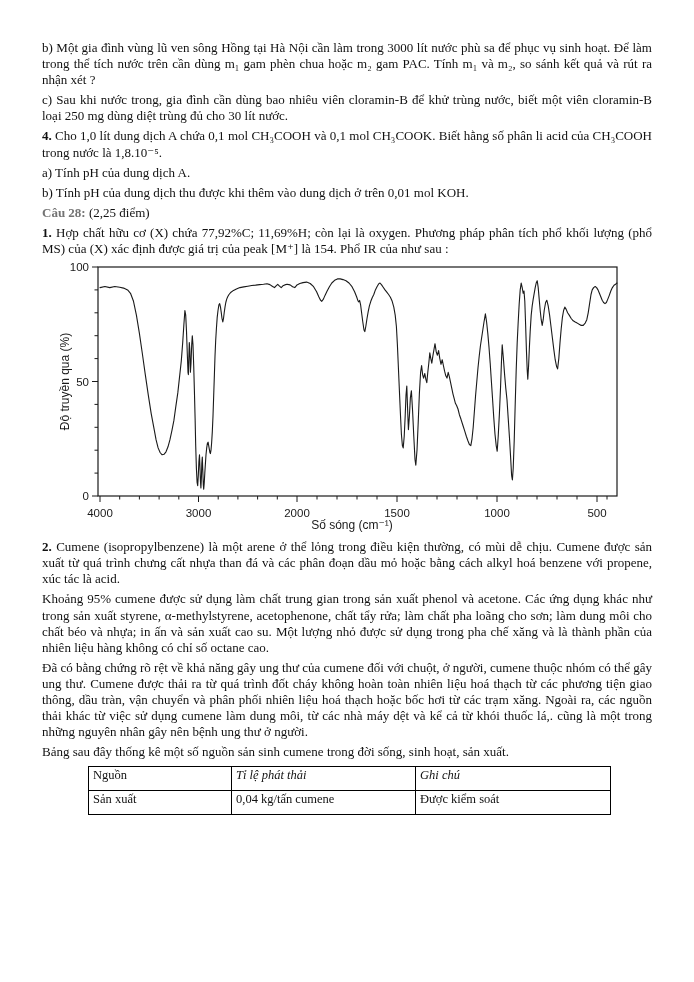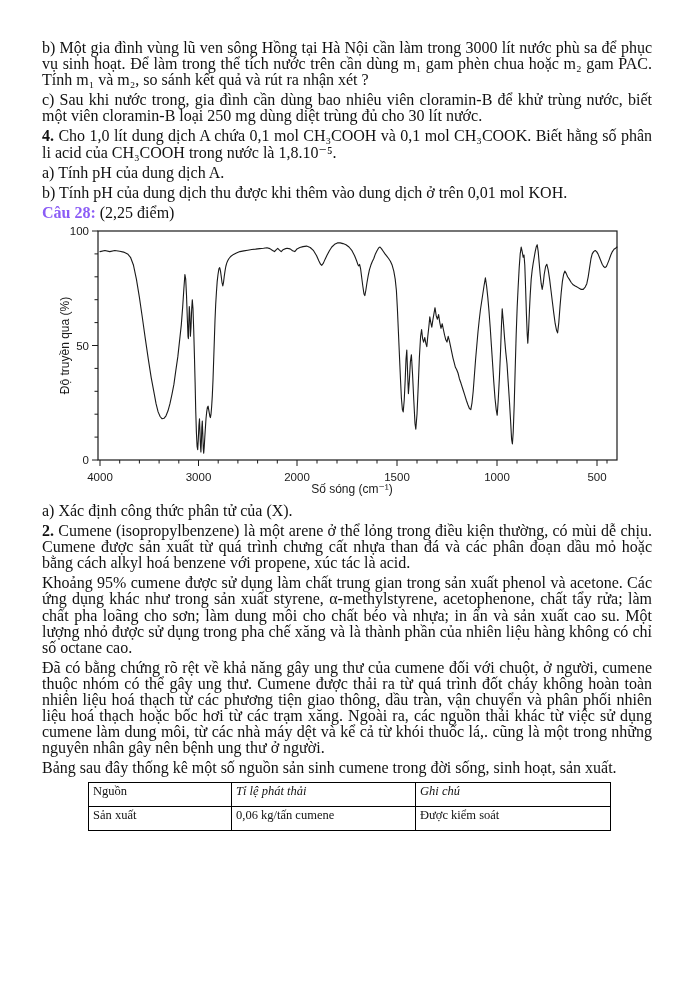--- a/index.html
+++ b/index.html
@@ -1,41 +1,42 @@
 <!DOCTYPE html>
 <html><head>
 <meta charset="utf-8">
 <style>
   html,body{margin:0;padding:0;background:#ffffff;}
   body{width:694px;height:982px;overflow:hidden;
        font-family:"Liberation Serif","DejaVu Serif",serif;
        color:#111;}
   .page{box-sizing:border-box;width:694px;height:982px;padding:40px 42px 20px 42px;}
-  p.doc{margin:0 0 4px 0;font-size:16px;line-height:16.1px;text-align:justify;}
+  p.doc{margin:0 0 4px 0;font-size:13px;line-height:16.1px;text-align:justify;}
   p.doc .lead-bold{font-weight:bold;}
   p.doc .lead-blue{font-weight:bold;}
   .chart-block{position:relative;width:610px;height:272px;margin:6px 0 4px 0;}
   .chart-block svg{position:absolute;left:-42px;top:0;}
   table.src{border-collapse:collapse;margin:6px 0 0 46px;
             font-size:12.5px;line-height:15px;}
   table.src th,table.src td{border:1px solid #000;font-weight:normal;text-align:left;
             padding:0 4px 6px 4px;height:17px;vertical-align:middle;}
   .col1{width:134px;} .col2{width:175px;font-style:italic;} .col3{width:186px;font-style:italic;}
 </style>
 </head>
 <body>
 
 <div class="page">
 
   <p class="doc"><span>b) Một gia đình vùng lũ ven sông Hồng tại Hà Nội cần làm trong 3000 lít nước phù sa để phục vụ sinh hoạt. Để làm trong thể tích nước trên cần dùng m₁ gam phèn chua hoặc m₂ gam PAC. Tính m₁ và m₂, so sánh kết quả và rút ra nhận xét ?</span></p>
   <p class="doc"><span>c) Sau khi nước trong, gia đình cần dùng bao nhiêu viên cloramin-B để khử trùng nước, biết một viên cloramin-B loại 250 mg dùng diệt trùng đủ cho 30 lít nước.</span></p>
   <p class="doc"><span class="lead-bold">4.</span> <span>Cho 1,0 lít dung dịch A chứa 0,1 mol CH₃COOH và 0,1 mol CH₃COOK. Biết hằng số phân li acid của CH₃COOH trong nước là 1,8.10⁻⁵.</span></p>
   <p class="doc"><span>a) Tính pH của dung dịch A.</span></p>
   <p class="doc"><span>b) Tính pH của dung dịch thu được khi thêm vào dung dịch ở trên 0,01 mol KOH.</span></p>
-  <p class="doc"><span class="lead-blue" id="cau28-lead" style="color: #8b5cf6;">Câu 28:</span> <span>(2,25 điểm)</span></p>
+  <p class="doc"><span class="lead-blue" id="cau28-lead" style="color: #737373;">Câu 28:</span> <span>(2,25 điểm)</span></p>
+  <p class="doc"><span class="lead-bold">1.</span> <span>Hợp chất hữu cơ (X) chứa 77,92%C; 11,69%H; còn lại là oxygen. Phương pháp phân tích phổ khối lượng (phổ MS) của (X) xác định được giá trị của peak [M⁺] là 154. Phổ IR của như sau :</span></p>
 
   <div class="chart-block">
     <svg id="ir-chart-svg" width="694" height="272" viewBox="0 0 694 272" font-family="Liberation Sans, DejaVu Sans, sans-serif">
         <rect x="98" y="4" width="519" height="229" fill="none" stroke="#1a1a1a" stroke-width="1.2"></rect>
         <line x1="100" y1="233" x2="100" y2="239" stroke="#1a1a1a" stroke-width="1"></line>
         <text x="100" y="254" text-anchor="middle" font-size="11.5" fill="#1a1a1a">4000</text>
         <line x1="198.5" y1="233" x2="198.5" y2="239" stroke="#1a1a1a" stroke-width="1"></line>
         <text x="198.5" y="254" text-anchor="middle" font-size="11.5" fill="#1a1a1a">3000</text>
         <line x1="297" y1="233" x2="297" y2="239" stroke="#1a1a1a" stroke-width="1"></line>
         <text x="297" y="254" text-anchor="middle" font-size="11.5" fill="#1a1a1a">2000</text>
@@ -79,36 +80,35 @@
         <line x1="94.5" y1="95.6" x2="98" y2="95.6" stroke="#1a1a1a" stroke-width="1"></line>
         <line x1="94.5" y1="72.70000000000002" x2="98" y2="72.70000000000002" stroke="#1a1a1a" stroke-width="1"></line>
         <line x1="94.5" y1="49.79999999999998" x2="98" y2="49.79999999999998" stroke="#1a1a1a" stroke-width="1"></line>
         <line x1="94.5" y1="26.900000000000006" x2="98" y2="26.900000000000006" stroke="#1a1a1a" stroke-width="1"></line>
         <text x="352" y="266" text-anchor="middle" font-size="12" fill="#1a1a1a">Số sóng (cm⁻¹)</text>
         <text text-anchor="middle" font-size="12" fill="#1a1a1a" transform="translate(69,118.5) rotate(-90)">Độ truyền qua (%)</text>
         <polyline points="100.0,24.6 104.9,23.5 109.8,24.6 114.8,23.5 119.7,24.2 123.6,25.1 127.6,26.9 130.5,30.3 133.5,38.3 136.4,52.1 139.4,70.4 142.4,91.0 145.3,111.6 148.3,132.2 151.2,150.6 154.2,166.6 156.1,176.9 158.1,184.9 160.1,189.5 162.1,191.8 164.0,191.3 166.0,188.8 168.0,183.8 169.9,176.9 171.9,167.7 173.9,157.4 175.8,143.7 177.8,129.9 179.8,111.6 181.3,97.9 182.7,79.6 183.9,61.3 184.9,47.5 185.7,52.1 186.5,68.1 187.3,91.0 188.0,109.3 188.4,111.6 188.8,95.6 189.3,79.6 189.8,86.4 190.4,109.3 191.0,100.2 191.7,81.9 192.3,72.7 193.0,81.9 193.7,102.5 194.4,127.7 195.1,155.1 195.7,182.6 196.4,205.5 197.1,219.3 197.7,222.7 198.3,212.4 198.9,198.7 199.5,191.8 200.0,205.5 200.5,219.3 200.9,225.0 201.4,214.7 201.8,200.9 202.3,194.1 202.8,207.8 203.3,221.6 203.7,226.1 204.2,220.4 204.8,210.1 205.4,200.9 206.0,191.8 206.7,184.9 207.4,180.3 208.1,179.2 208.7,182.6 209.3,186.1 209.9,189.5 210.4,190.6 211.0,187.2 211.6,180.3 212.3,168.9 213.0,152.9 213.7,132.2 214.4,111.6 215.0,93.3 215.7,77.3 216.4,65.8 217.2,54.4 218.0,47.5 218.9,41.8 219.7,40.6 220.5,44.1 221.3,49.8 222.0,55.5 222.8,59.0 223.5,55.5 224.2,49.8 225.0,44.1 225.8,39.5 226.7,36.1 227.7,33.8 229.0,31.5 231.0,29.2 233.5,27.4 236.4,26.0 239.9,24.6 243.8,23.9 247.8,23.2 251.7,22.5 255.6,22.1 259.6,21.6 263.5,21.2 267.0,20.7 269.9,21.6 272.6,23.5 274.5,24.6 276.1,22.8 277.7,21.4 279.5,23.2 281.2,24.6 282.9,22.8 284.8,21.9 287.1,21.2 290.1,21.9 292.6,23.7 294.8,24.6 296.0,23.2 297.0,21.9 299.8,20.5 303.0,19.6 306.6,19.1 310.2,20.5 313.6,23.7 316.6,28.7 318.8,33.8 320.4,37.0 321.8,38.3 323.4,36.1 325.0,32.4 327.0,28.3 329.4,23.7 331.8,20.0 334.6,17.3 337.4,15.9 340.2,15.9 343.0,16.6 346.0,17.7 349.0,20.0 352.0,23.7 354.6,28.7 356.6,33.8 358.0,37.9 358.8,38.8 359.6,37.4 360.6,41.8 361.6,49.8 362.8,59.0 364.0,67.0 364.8,68.6 365.8,63.5 367.0,55.5 368.2,48.7 369.4,42.9 370.8,38.3 372.2,34.7 373.8,31.5 375.4,26.9 377.0,23.7 378.6,20.9 380.0,20.0 381.6,21.9 383.2,24.2 385.0,26.9 386.8,29.2 388.6,31.5 390.4,34.2 392.2,38.3 393.8,44.1 395.2,52.1 396.4,63.5 397.4,81.9 398.4,104.8 399.4,127.7 400.4,150.6 401.4,171.2 402.4,182.6 403.2,184.9 404.2,173.5 405.2,152.9 406.0,132.2 406.8,123.1 407.6,146.0 408.4,166.6 409.4,152.9 410.4,134.5 411.4,127.7 412.6,148.3 413.8,173.5 415.0,196.4 415.8,202.1 417.0,187.2 418.2,159.7 419.4,129.9 420.6,109.3 421.6,102.5 422.6,111.6 423.6,115.1 424.8,110.5 425.8,116.2 426.8,119.6 427.8,109.3 428.8,100.2 429.8,89.9 430.8,95.6 431.8,100.2 432.8,93.3 434.0,86.4 435.0,80.7 436.2,88.7 437.4,92.2 438.6,87.6 439.8,95.6 441.0,101.3 442.2,96.7 443.4,102.5 444.6,108.2 445.8,112.8 447.0,115.1 448.2,109.3 449.4,113.9 450.6,119.6 451.8,125.4 453.0,131.1 454.2,135.7 455.4,140.3 456.6,142.5 458.0,146.0 459.4,151.7 461.0,156.3 462.8,162.0 464.6,167.7 466.4,173.5 468.0,178.0 469.4,181.5 470.8,182.6 472.0,175.8 473.2,164.3 474.4,148.3 475.6,132.2 476.8,118.5 478.0,104.8 479.2,93.3 480.4,83.0 481.6,75.0 482.8,67.0 484.0,59.0 485.4,50.9 486.6,59.0 487.8,70.4 489.0,84.2 490.2,100.2 491.4,118.5 492.6,136.8 493.8,155.1 495.0,171.2 496.2,182.6 497.2,188.3 498.2,173.5 499.4,150.6 500.6,123.1 501.4,100.2 502.2,81.9 503.4,95.6 504.6,111.6 505.8,125.4 507.0,136.8 508.2,155.1 509.4,173.5 510.6,194.1 511.6,212.4 512.4,217.0 513.2,205.5 514.2,178.0 515.2,141.4 516.2,107.0 517.2,79.6 518.2,59.0 519.2,40.6 520.2,26.9 521.2,20.0 522.2,24.6 523.2,30.3 524.0,28.0 524.8,38.3 525.6,61.3 526.4,86.4 527.2,107.0 527.8,116.2 528.6,102.5 529.4,84.2 530.2,68.1 531.2,52.1 532.2,42.9 533.2,36.1 534.2,30.3 535.2,24.6 536.2,20.0 537.2,17.7 538.2,24.6 539.2,36.1 540.2,47.5 541.2,56.7 542.2,62.4 543.2,56.7 544.2,47.5 545.6,39.5 546.8,37.2 548.2,42.9 549.6,52.1 551.0,63.5 552.4,75.0 553.8,86.4 555.2,96.7 556.6,103.6 557.6,105.9 558.8,95.6 560.0,79.6 561.2,65.8 562.4,54.4 563.6,47.5 564.8,44.1 566.2,46.4 567.6,49.8 569.2,52.1 571.2,55.5 573.2,57.8 575.2,59.0 577.2,60.1 579.2,61.3 581.2,62.4 583.2,62.4 585.2,60.1 586.8,56.7 588.2,49.8 589.6,40.6 591.0,31.5 592.2,26.9 593.6,24.6 595.2,23.5 596.6,24.6 598.0,26.9 599.4,30.3 600.8,33.8 602.2,37.2 603.6,39.5 605.0,40.6 606.4,39.5 607.8,36.1 609.2,32.6 610.8,28.0 612.4,24.6 614.0,22.3 615.6,21.2 617.0,20.0" fill="none" stroke="#1a1a1a" stroke-width="1.1" stroke-linejoin="round" stroke-linecap="round"></polyline>
       </svg>
   </div>
 
-  <p class="doc"><span>a) Xác định công thức phân tử của (X).</span></p>
   <p class="doc"><span class="lead-bold">2.</span> <span>Cumene (isopropylbenzene) là một arene ở thể lỏng trong điều kiện thường, có mùi dễ chịu. Cumene được sản xuất từ quá trình chưng cất nhựa than đá và các phân đoạn dầu mỏ hoặc bằng cách alkyl hoá benzene với propene, xúc tác là acid.</span></p>
   <p class="doc"><span>Khoảng 95% cumene được sử dụng làm chất trung gian trong sản xuất phenol và acetone. Các ứng dụng khác như trong sản xuất styrene, α-methylstyrene, acetophenone, chất tẩy rửa; làm chất pha loãng cho sơn; làm dung môi cho chất béo và nhựa; in ấn và sản xuất cao su. Một lượng nhỏ được sử dụng trong pha chế xăng và là thành phần của nhiên liệu hàng không có chỉ số octane cao.</span></p>
   <p class="doc"><span>Đã có bằng chứng rõ rệt về khả năng gây ung thư của cumene đối với chuột, ở người, cumene thuộc nhóm có thể gây ung thư. Cumene được thải ra từ quá trình đốt cháy không hoàn toàn nhiên liệu hoá thạch từ các phương tiện giao thông, dầu tràn, vận chuyển và phân phối nhiên liệu hoá thạch hoặc bốc hơi từ các trạm xăng. Ngoài ra, các nguồn thải khác từ việc sử dụng cumene làm dung môi, từ các nhà máy dệt và kể cả từ khói thuốc lá,. cũng là một trong những nguyên nhân gây nên bệnh ung thư ở người.</span></p>
   <p class="doc"><span>Bảng sau đây thống kê một số nguồn sản sinh cumene trong đời sống, sinh hoạt, sản xuất.</span></p>
 
   <table class="src">
     <thead>
       <tr>
         <th class="col1">Nguồn</th>
         <th class="col2">Tỉ lệ phát thải</th>
         <th class="col3">Ghi chú</th>
       </tr>
     </thead>
     <tbody>
       <tr>
         <td>Sản xuất</td>
-        <td>0,06 kg/tấn cumene</td>
+        <td>0,04 kg/tấn cumene</td>
         <td>Được kiểm soát</td>
       </tr>
     </tbody>
   </table>
 
 </div>
 
 </body></html>

